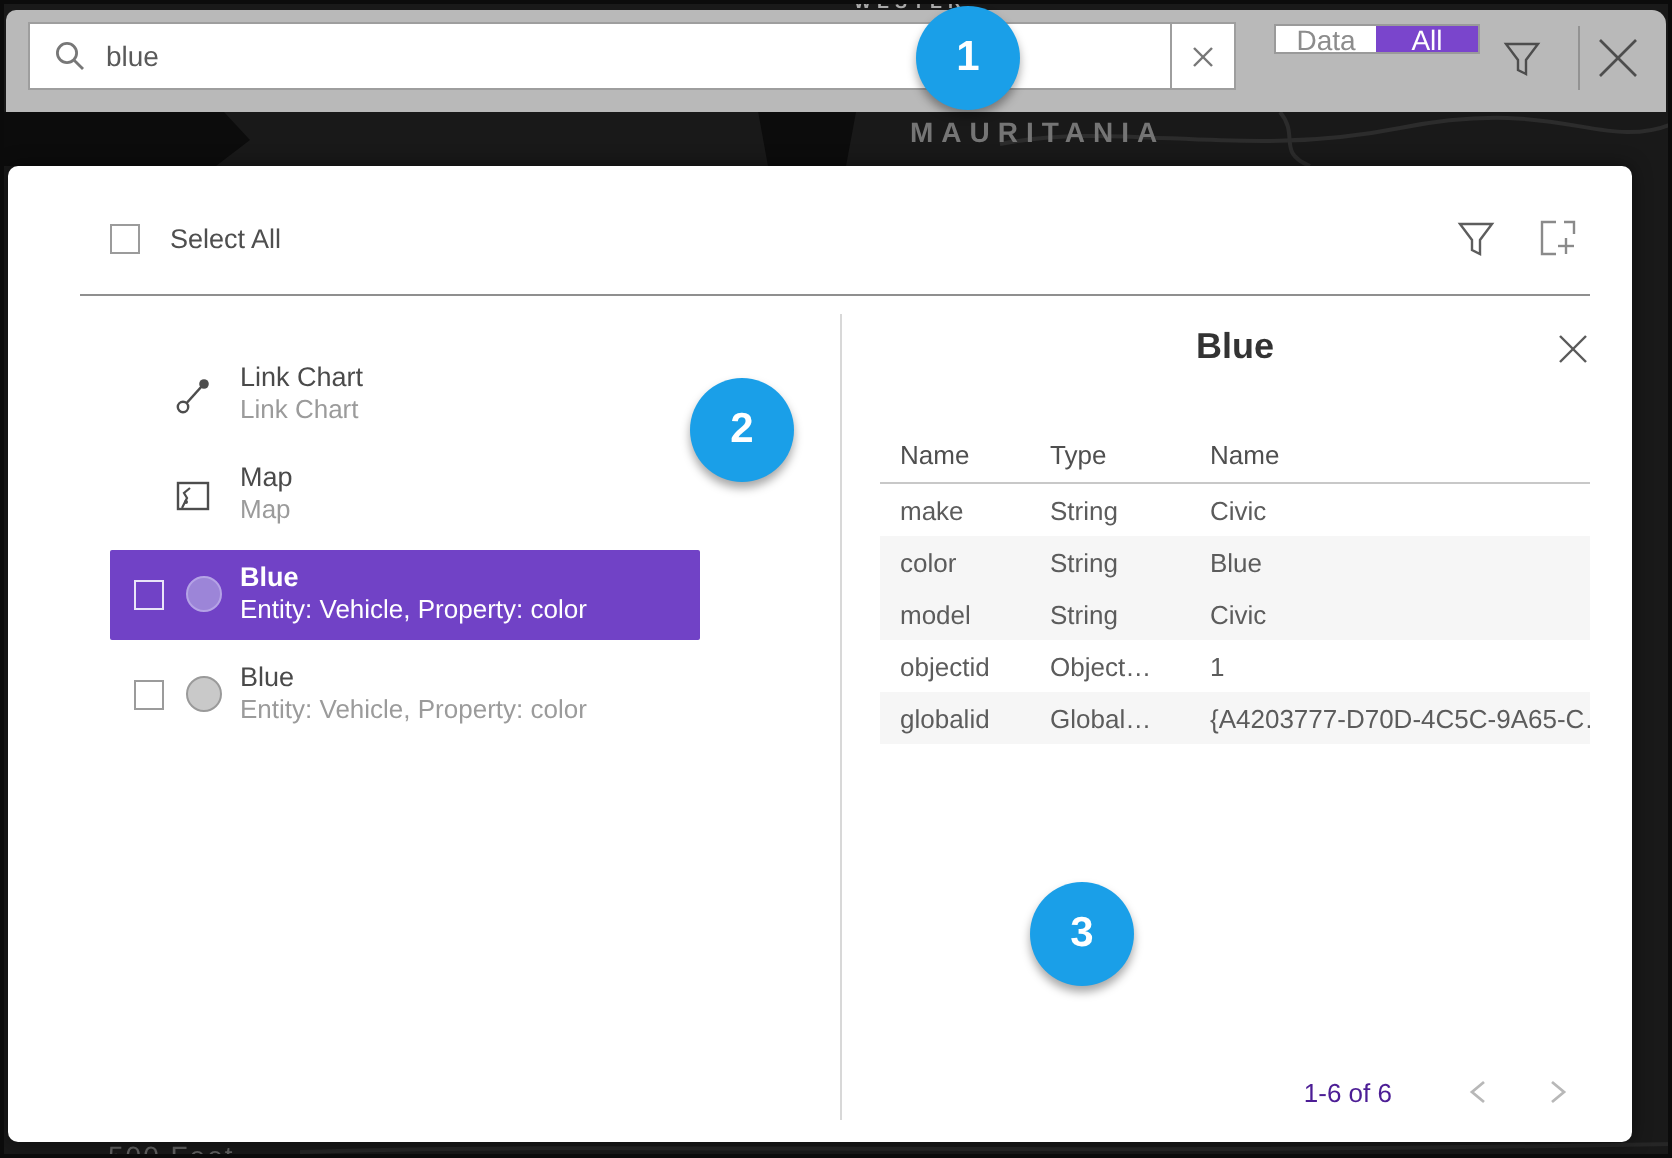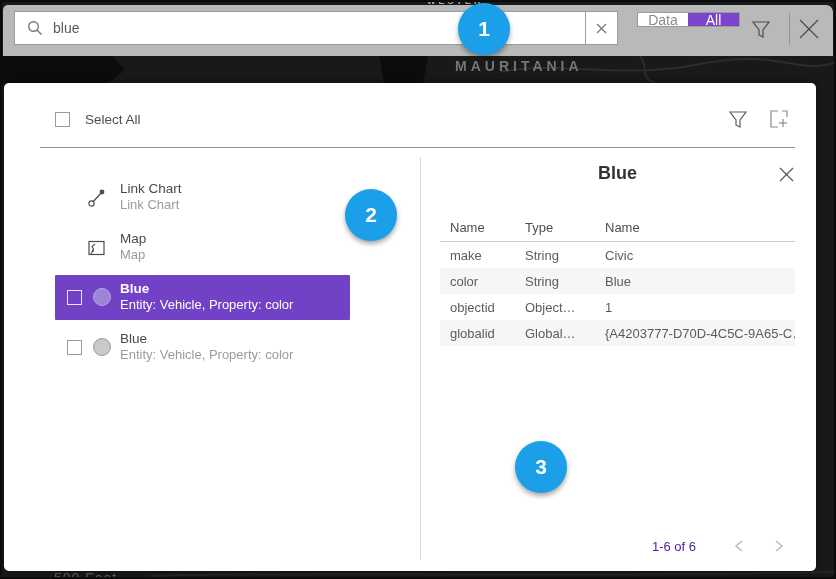--- a/index.html
+++ b/index.html
@@ -206,20 +206,25 @@
         <tr>
           <td>make</td>
           <td>String</td>
           <td>Civic</td>
         </tr>
         <tr class="even">
           <td>color</td>
           <td>String</td>
           <td>Blue</td>
         </tr>
+        <tr class="even">
+          <td>model</td>
+          <td>String</td>
+          <td>Civic</td>
+        </tr>
         <tr>
           <td>objectid</td>
           <td>Object…</td>
           <td>1</td>
         </tr>
         <tr class="even">
           <td>globalid</td>
           <td>Global…</td>
           <td>{A4203777-D70D-4C5C-9A65-C…</td>
         </tr>

